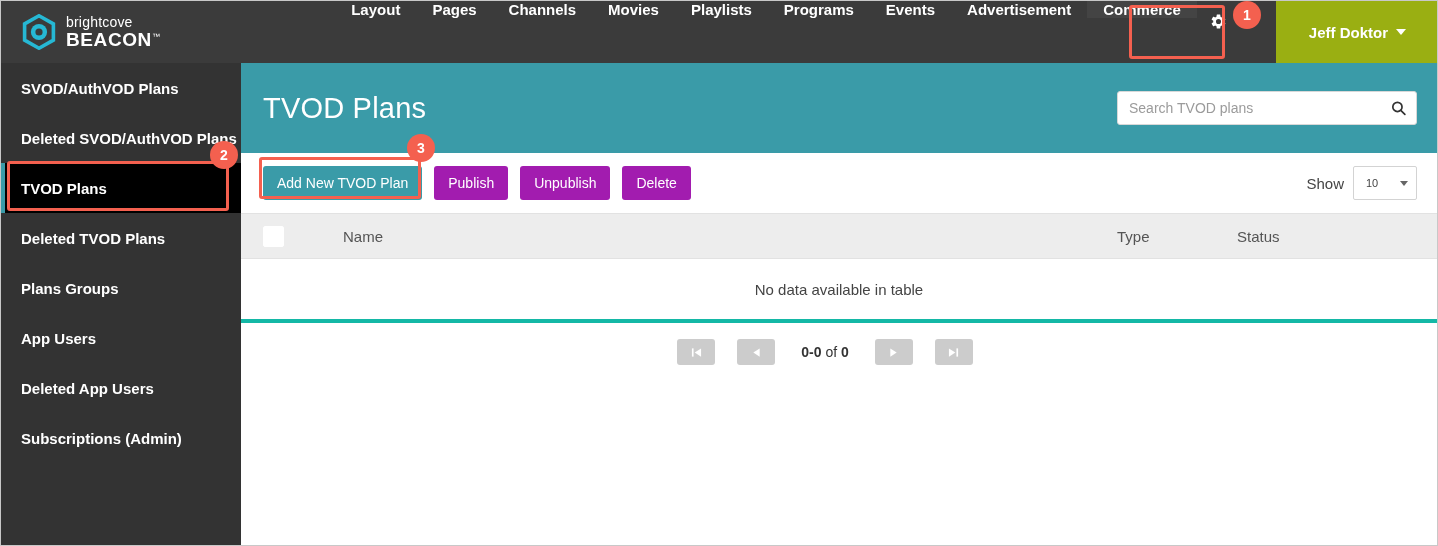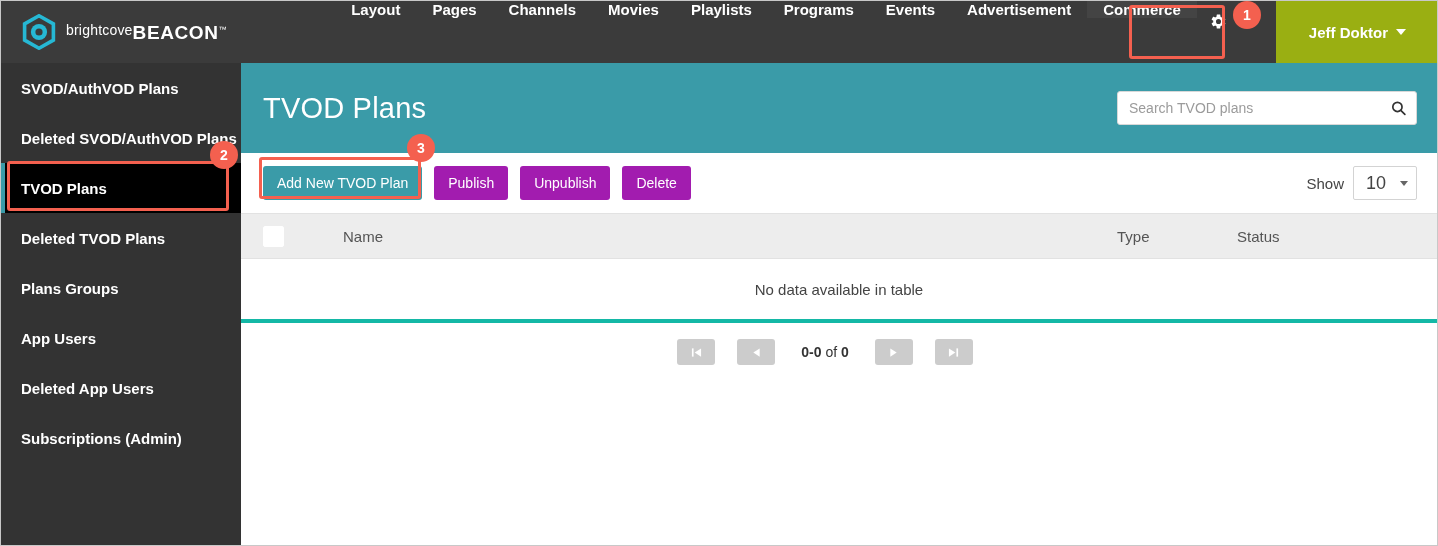--- a/index.html
+++ b/index.html
@@ -42,20 +42,21 @@
     background: #3b3b3b;
   }
   .brand-logo {
     width: 36px;
     height: 36px;
     flex: 0 0 36px;
     margin-right: 9px;
   }
   .brand-text {
     display: flex;
+    flex-direction: column;
     justify-content: center;
     line-height: 1;
   }
   .brand-top {
     color: #ffffff;
     font-size: 14px;
     letter-spacing: .2px;
     font-weight: 400;
     margin-bottom: 1px;
   }
@@ -253,21 +254,21 @@
     width: 64px;
     height: 34px;
     border: 1px solid #d3d3d3;
     border-radius: 2px;
     background: #ffffff;
     display: flex;
     align-items: center;
     justify-content: space-between;
     padding: 0 8px 0 12px;
     box-sizing: border-box;
-    font-size: 18px;
+    font-size: 11px;
     color: #444;
     cursor: pointer;
   }
   .select-caret {
     width: 0; height: 0;
     border-left: 4px solid transparent;
     border-right: 4px solid transparent;
     border-top: 5px solid #666;
   }
 

